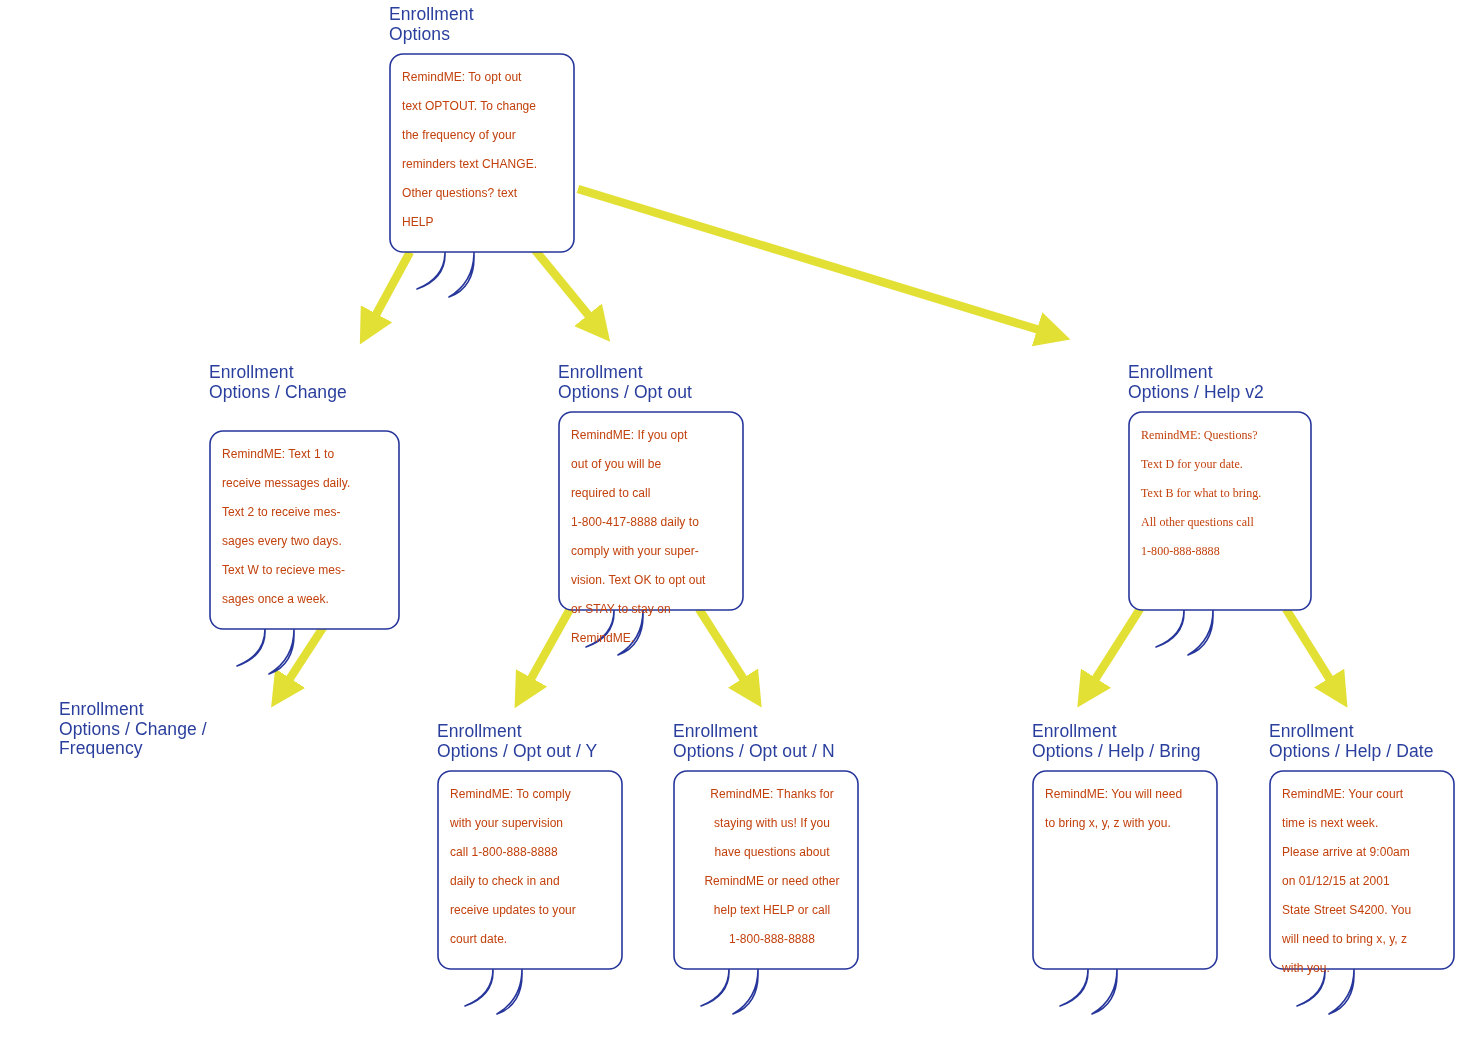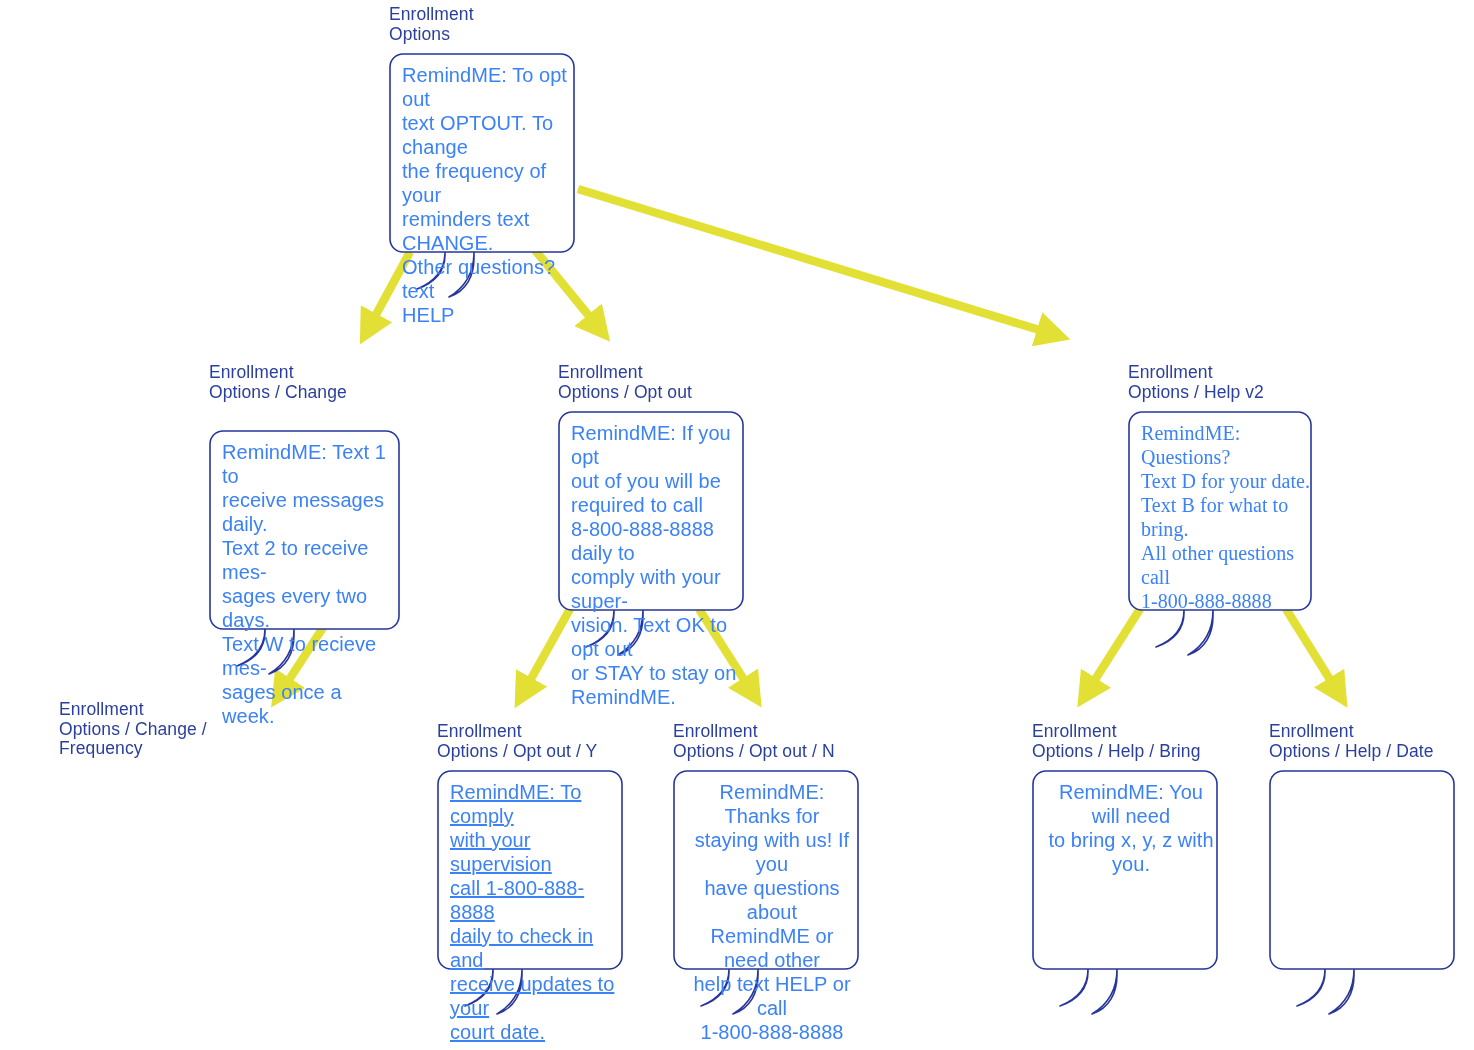--- a/index.html
+++ b/index.html
@@ -16,23 +16,23 @@
     font-size:17.5px;
     line-height:19.5px;
     letter-spacing:0.1px;
     white-space:pre-line;
     margin:0 0 9px 0;
   }
   .bubble-wrap{position:relative;}
   .bubble-svg{position:absolute;left:0;top:0;overflow:visible;}
   .bubble-text{
     position:absolute;
-    color:#3b82f6;
-    font-size:20px;
-    line-height:24px;
+    color:#c2410c;
+    font-size:12px;
+    line-height:29px;
     white-space:pre-line;
     letter-spacing:0.05px;
   }
 </style>
 </head>
 <body>
 
 <div id="canvas">
 
   <svg class="arrow-layer" viewBox="0 0 1474 1050" width="1474" height="1050">
@@ -103,21 +103,21 @@
     <div class="bubble-wrap" style="width:186px;height:190px;">
       <svg class="bubble-svg" width="186" height="250" viewBox="0 0 186 250">
         <path d="M14,1 L172,1 A13,13 0 0 1 185,14 L185,186 A13,13 0 0 1 172,199
                  L85,199 C85,215 80,232 60,244 C78,238 85,222 85,205 L85,199
                  L56,199 C56,215 48,228 28,236 C46,230 56,218 56,202 L56,199
                  L14,199 A13,13 0 0 1 1,186 L1,14 A13,13 0 0 1 14,1 Z" fill="#ffffff" stroke="#27369b" stroke-width="1.6" stroke-linejoin="round"></path>
       </svg>
       <div class="bubble-text" style="left:13px;top:10px;width:172px;">RemindME: If you opt
 out of  you will be
 required to call
-8-800-888-8888 daily to
+1-800-417-8888 daily to
 comply with your super-
 vision. Text OK to opt out
 or STAY to stay on
 RemindME.</div>
     </div>
   </div>
 
   <div class="node" style="left:1128px;top:363px;">
     <div class="node-title">Enrollment
 Options / Help v2</div>
@@ -145,21 +145,21 @@
   <div class="node" style="left:437px;top:722px;">
     <div class="node-title">Enrollment
 Options / Opt out / Y</div>
     <div class="bubble-wrap" style="width:186px;height:190px;">
       <svg class="bubble-svg" width="186" height="250" viewBox="0 0 186 250">
         <path d="M14,1 L172,1 A13,13 0 0 1 185,14 L185,186 A13,13 0 0 1 172,199
                  L85,199 C85,215 80,232 60,244 C78,238 85,222 85,205 L85,199
                  L56,199 C56,215 48,228 28,236 C46,230 56,218 56,202 L56,199
                  L14,199 A13,13 0 0 1 1,186 L1,14 A13,13 0 0 1 14,1 Z" fill="#ffffff" stroke="#27369b" stroke-width="1.6" stroke-linejoin="round"></path>
       </svg>
-      <div class="bubble-text" style="left:13px;top:10px;width:172px;text-decoration:underline;">RemindME: To comply
+      <div class="bubble-text" style="left:13px;top:10px;width:172px;">RemindME: To comply
 with your supervision
 call 1-800-888-8888
 daily to check in and
 receive updates to your
 court date.</div>
     </div>
   </div>
 
   <div class="node" style="left:673px;top:722px;">
     <div class="node-title">Enrollment
@@ -176,21 +176,21 @@
 have questions about
 RemindME or need other
 help text HELP or  call
 1-800-888-8888</div>
     </div>
   </div>
 
   <div class="node" style="left:1032px;top:722px;">
     <div class="node-title">Enrollment
 Options / Help / Bring</div>
-    <div class="bubble-wrap" style="width:148px;height:190px;text-align:center;">
+    <div class="bubble-wrap" style="width:148px;height:190px;">
       <svg class="bubble-svg" width="186" height="250" viewBox="0 0 186 250">
         <path d="M14,1 L172,1 A13,13 0 0 1 185,14 L185,186 A13,13 0 0 1 172,199
                  L85,199 C85,215 80,232 60,244 C78,238 85,222 85,205 L85,199
                  L56,199 C56,215 48,228 28,236 C46,230 56,218 56,202 L56,199
                  L14,199 A13,13 0 0 1 1,186 L1,14 A13,13 0 0 1 14,1 Z" fill="#ffffff" stroke="#27369b" stroke-width="1.6" stroke-linejoin="round"></path>
       </svg>
       <div class="bubble-text" style="left:13px;top:10px;width:172px;">RemindME: You will need
 to bring x, y, z with you.</div>
     </div>
   </div>
@@ -198,16 +198,23 @@
   <div class="node" style="left:1269px;top:722px;">
     <div class="node-title">Enrollment
 Options / Help / Date</div>
     <div class="bubble-wrap" style="width:186px;height:190px;">
       <svg class="bubble-svg" width="186" height="250" viewBox="0 0 186 250">
         <path d="M14,1 L172,1 A13,13 0 0 1 185,14 L185,186 A13,13 0 0 1 172,199
                  L85,199 C85,215 80,232 60,244 C78,238 85,222 85,205 L85,199
                  L56,199 C56,215 48,228 28,236 C46,230 56,218 56,202 L56,199
                  L14,199 A13,13 0 0 1 1,186 L1,14 A13,13 0 0 1 14,1 Z" fill="#ffffff" stroke="#27369b" stroke-width="1.6" stroke-linejoin="round"></path>
       </svg>
+      <div class="bubble-text" style="left:13px;top:10px;width:172px;">RemindME: Your court
+time is next week.
+Please arrive at 9:00am
+on 01/12/15 at  2001
+State Street S4200. You
+will need to bring x, y, z
+with you.</div>
     </div>
   </div>
 
 </div>
 
 </body></html>

